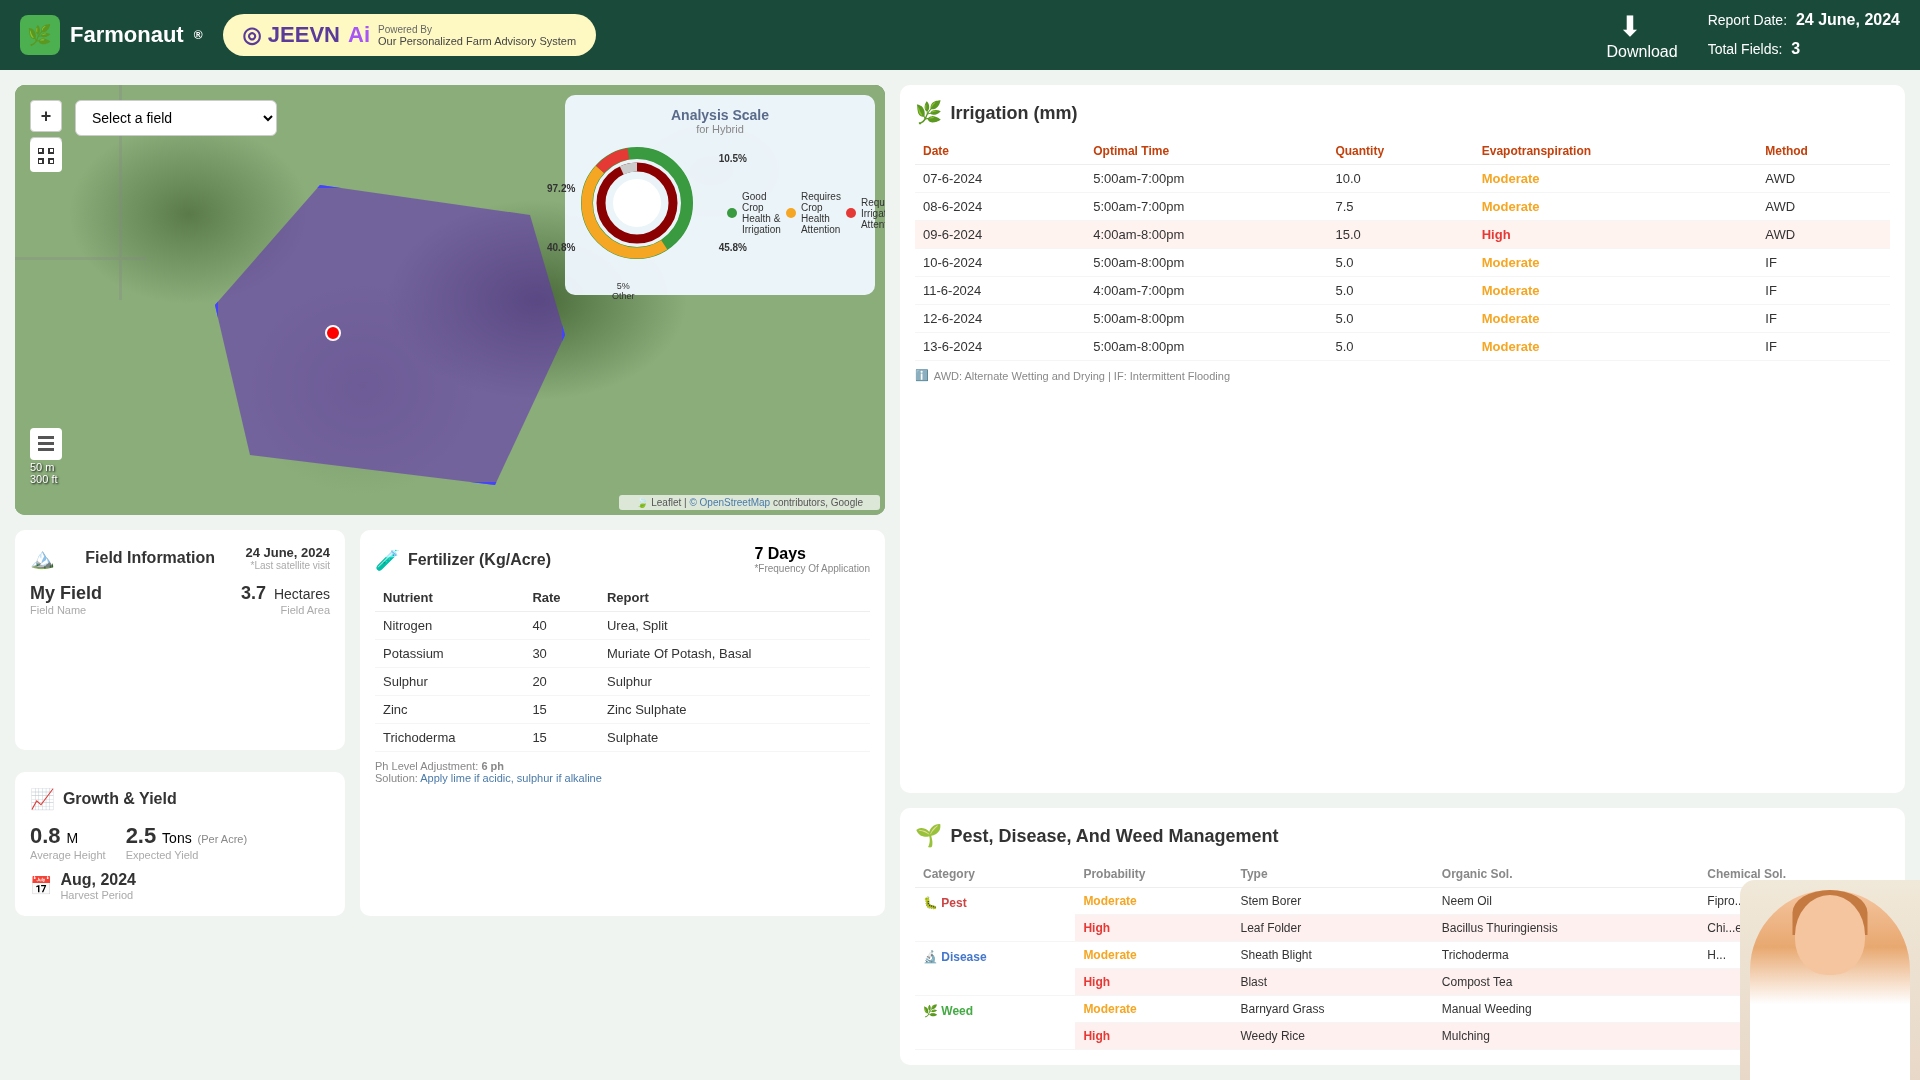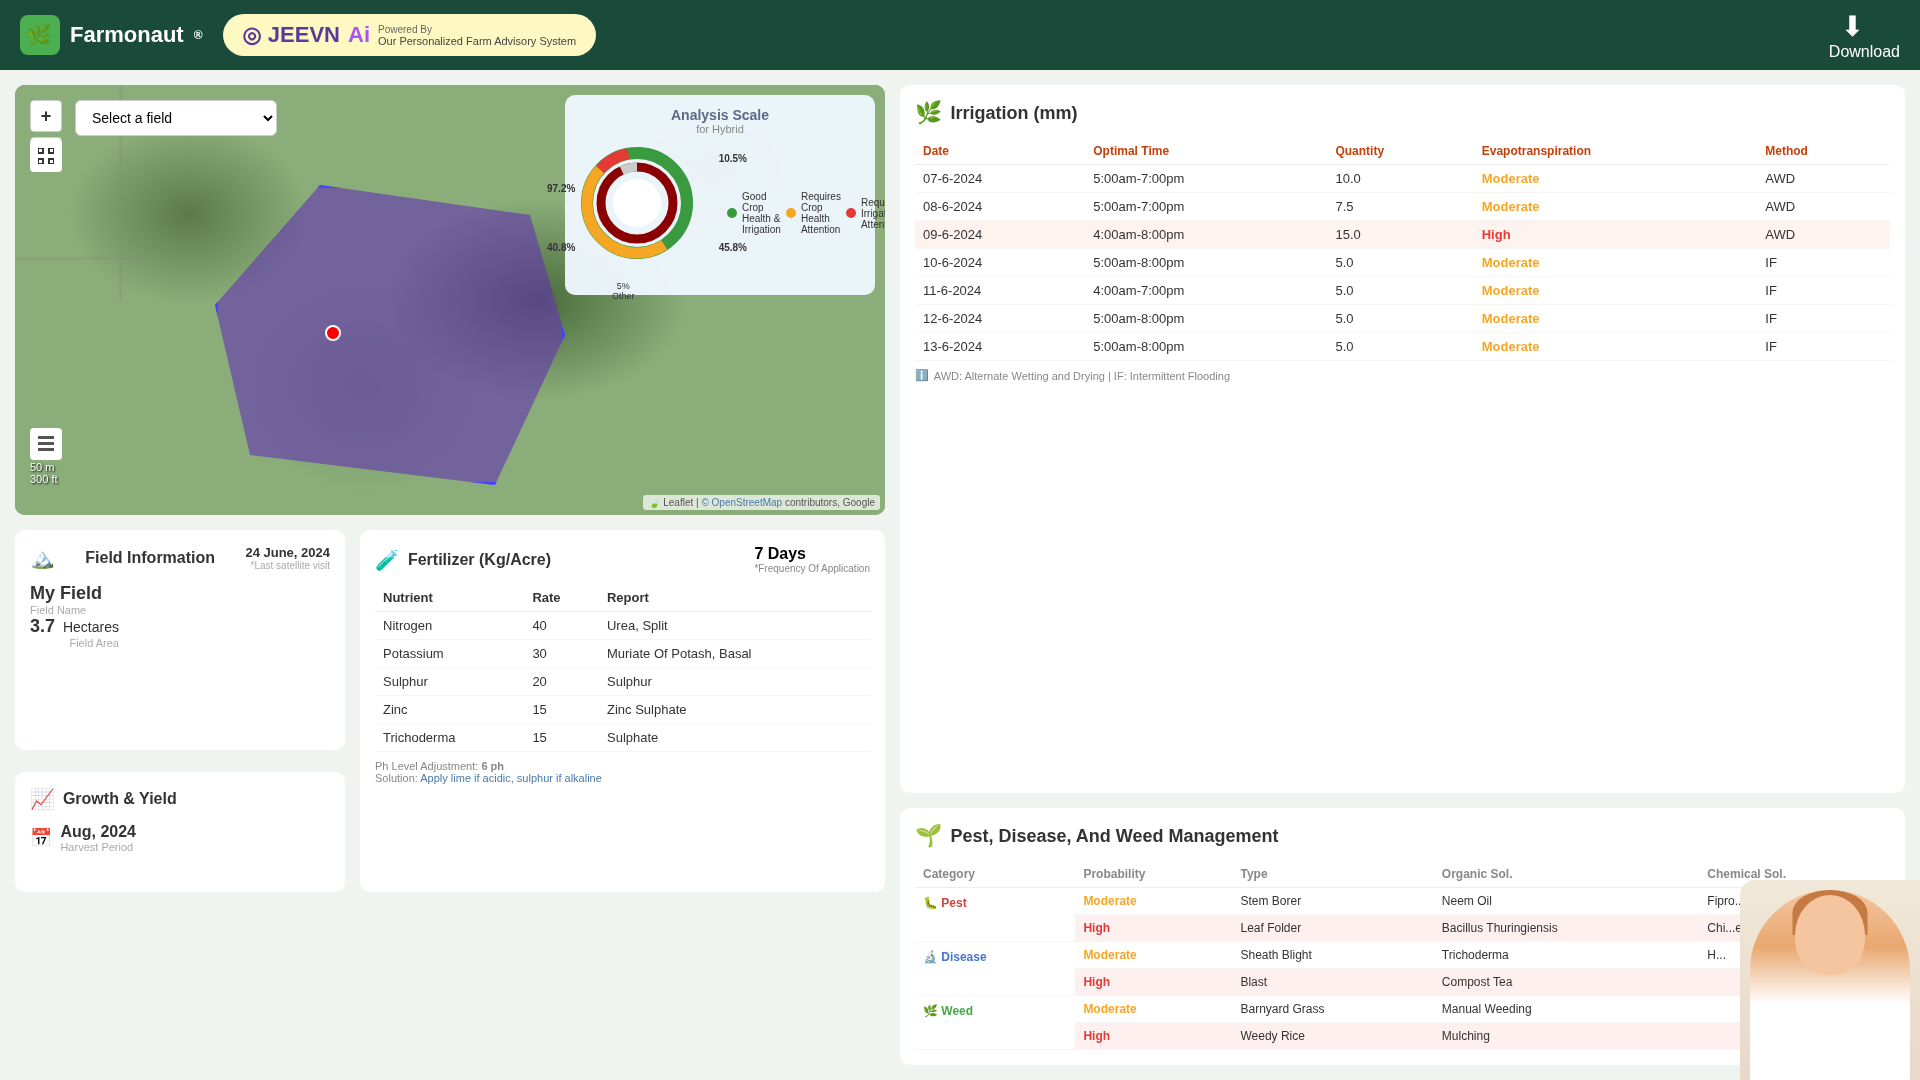--- a/index.html
+++ b/index.html
@@ -164,21 +164,21 @@
     .legend-dot { width: 10px; height: 10px; border-radius: 50%; flex-shrink: 0; }
     .legend-circle { width: 10px; height: 10px; border-radius: 50%; border: 2px solid #999; flex-shrink: 0; }
     
     .map-attribution {
       position: absolute;
       bottom: 5px;
       right: 5px;
       font-size: 10px;
       color: #555;
       background: rgba(255,255,255,0.7);
-      padding: 2px 5px;
+      padding: 2px 17px;
       border-radius: 3px;
     }
     
     .map-marker {
       position: absolute;
       top: 240px;
       left: 310px;
       width: 16px;
       height: 16px;
       background: red;
@@ -193,21 +193,21 @@
       background: white;
       border-radius: 10px;
       padding: 15px;
       width: 330px;
       min-height: 220px;
     }
     .card-header { display: flex; align-items: center; gap: 8px; margin-bottom: 12px; justify-content: space-between; }
     .card-title { font-size: 16px; font-weight: bold; color: #333; }
     .card-icon { font-size: 20px; }
 
-    .field-name-row { display: flex; justify-content: space-between; align-items: flex-start; margin-bottom: 15px; flex-direction: column; }
+    .field-name-row { display: flex; justify-content: space-between; align-items: flex-start; margin-bottom: 15px; }
     .field-name { font-size: 18px; font-weight: bold; color: #333; }
     .field-label { font-size: 11px; color: #aaa; }
     .field-area { text-align: right; }
     .field-area-val { font-size: 18px; font-weight: bold; color: #333; }
     .field-area-unit { font-size: 14px; color: #333; }
     .field-area-label { font-size: 11px; color: #aaa; }
 
     .growth-card {
       background: white;
       border-radius: 10px;
@@ -342,20 +342,30 @@
       <div style="display:flex;flex-direction:column;">
         <span class="powered-by">Powered By</span>
         <span class="powered-sub">Our Personalized Farm Advisory System</span>
       </div>
     </div>
   </div>
   <div class="header-right">
     <div class="download-btn">
       <span class="download-icon">⬇</span>
       <span class="download-label">Download</span>
+    </div>
+    <div class="report-info">
+      <div>
+        <span>Report Date:</span>
+        <span class="report-date-value" style="margin-left:5px;">24 June, 2024</span>
+      </div>
+      <div>
+        <span>Total Fields:</span>
+        <span class="total-fields-value" style="margin-left:5px;">3</span>
+      </div>
     </div>
   </div>
 </header>
 
 <div class="main">
 
   <div style="width:900px;flex-shrink:0;padding:15px;display:flex;flex-direction:column;">
 
     <div class="map-container">
       <div class="map-bg">
@@ -491,20 +501,37 @@
               </div>
               <div class="field-area-label">Field Area</div>
             </div>
           </div>
         </div>
 
         <div class="growth-card">
           <div class="growth-header">
             <span style="font-size:20px;">📈</span>
             <span class="card-title">Growth &amp; Yield</span>
+          </div>
+          <div class="growth-stats">
+            <div class="stat-item">
+              <div>
+                <span class="stat-value">0.8</span>
+                <span class="stat-unit" style="margin-left:2px;">M</span>
+              </div>
+              <div class="stat-label">Average Height</div>
+            </div>
+            <div class="stat-item">
+              <div>
+                <span class="stat-value">2.5</span>
+                <span class="stat-unit" style="margin-left:2px;">Tons</span>
+                <span style="font-size:11px;color:#888;margin-left:2px;">(Per Acre)</span>
+              </div>
+              <div class="stat-label">Expected Yield</div>
+            </div>
           </div>
           <div class="harvest-row">
             <span class="calendar-icon">📅</span>
             <div>
               <div class="harvest-val">Aug, 2024</div>
               <div class="harvest-label">Harvest Period</div>
             </div>
           </div>
         </div>
       </div>

